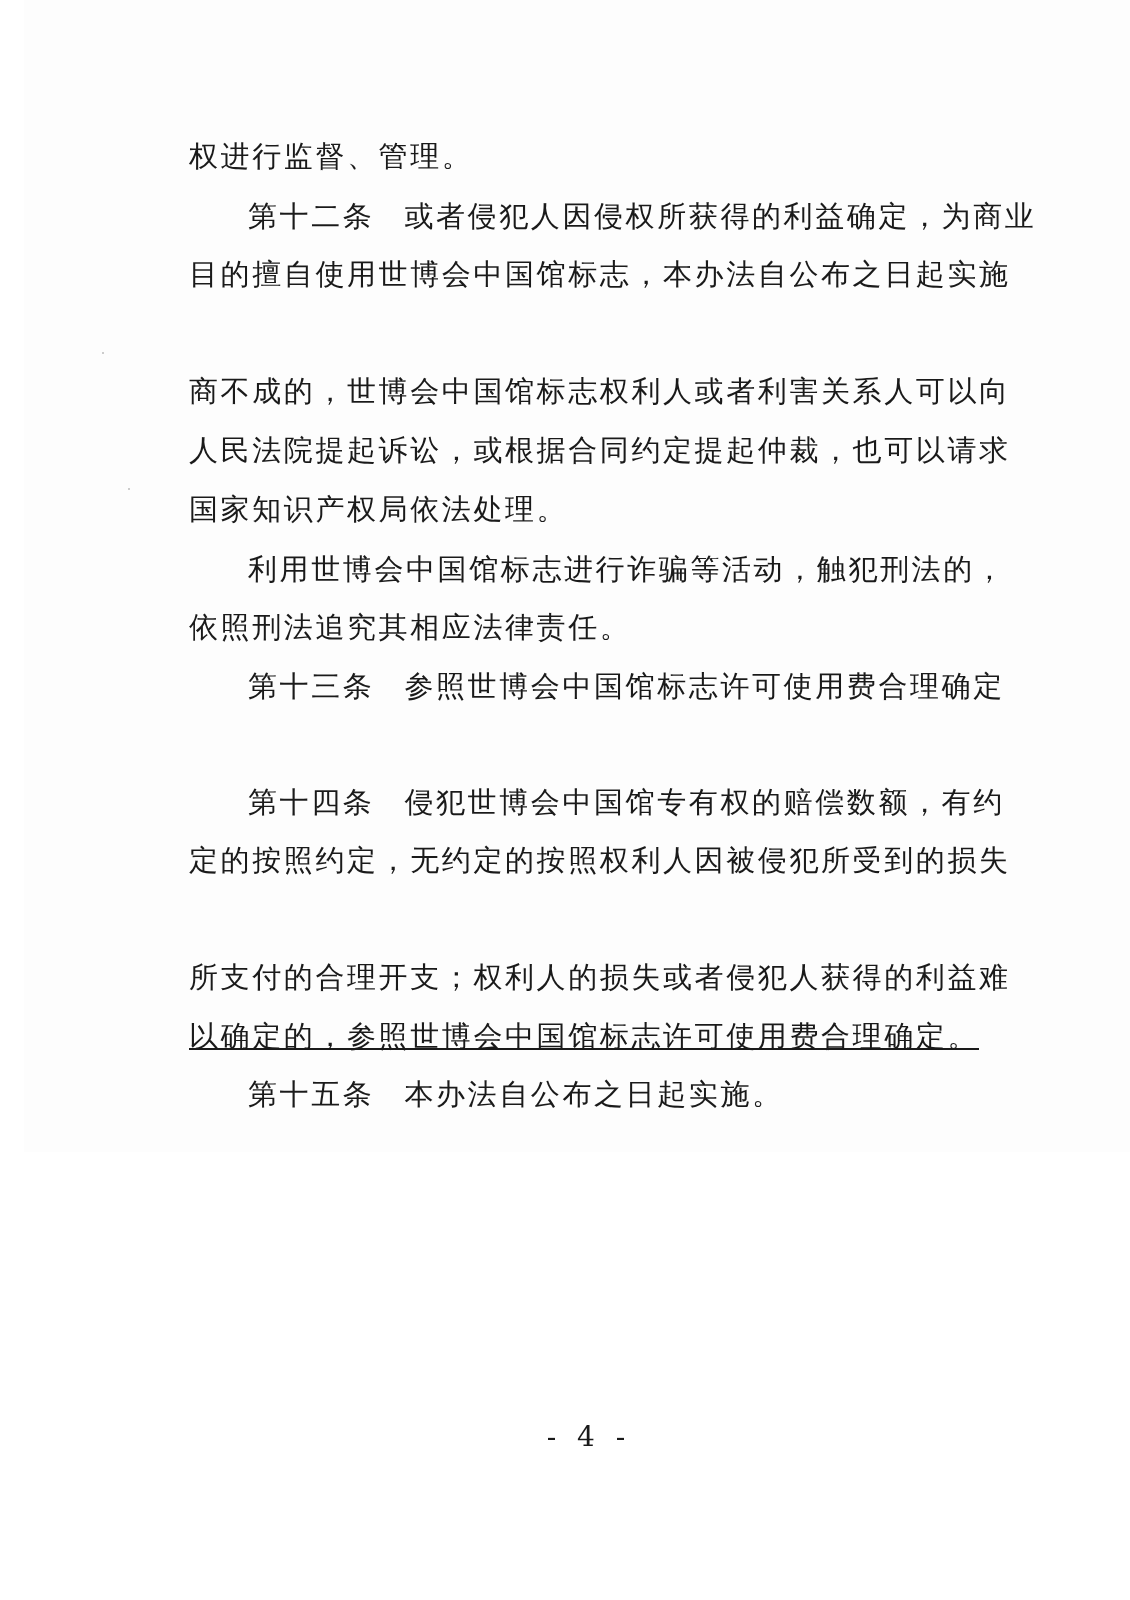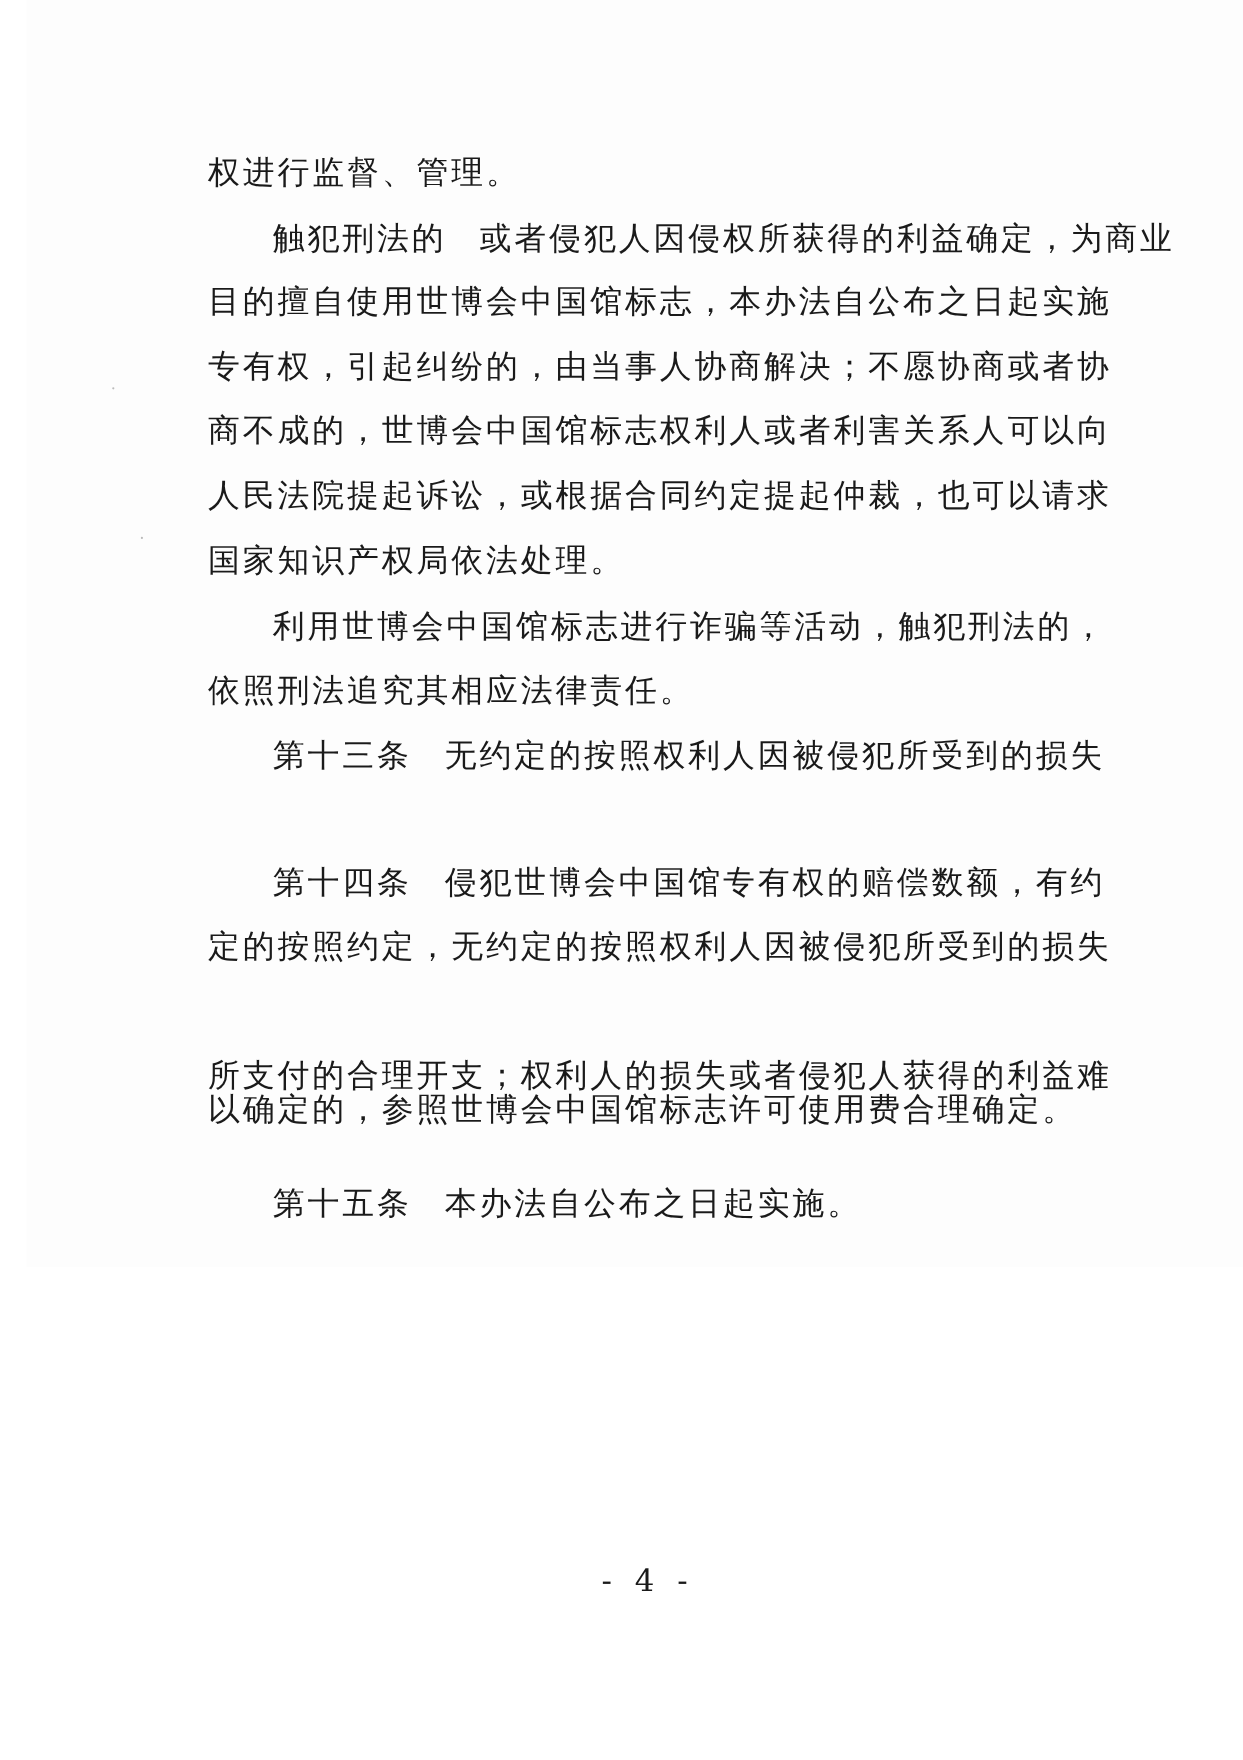--- a/index.html
+++ b/index.html
@@ -54,40 +54,39 @@
 <body>
 
 <div class="page">
 
   <div class="speck" style="left:78px;top:352px;"></div>
   <div class="speck" style="left:104px;top:488px;"></div>
 
   <div class="line" style="top:136px;">权进行监督、管理。</div>
 
   <div class="line indent" style="top:196px;">
-    <span>触犯刑法的</span><span class="gap"></span><span>或者侵犯人因侵权所获得的利益确定，为商业</span>
+    <span>第十二条</span><span class="gap"></span><span>或者侵犯人因侵权所获得的利益确定，为商业</span>
   </div>
   <div class="line" style="top:254px;">目的擅自使用世博会中国馆标志，本办法自公布之日起实施</div>
-  <div class="line" style="top:313px;">专有权，引起纠纷的，由当事人协商解决；不愿协商或者协</div>
   <div class="line" style="top:371px;">商不成的，世博会中国馆标志权利人或者利害关系人可以向</div>
   <div class="line" style="top:430px;text-align:center;">人民法院提起诉讼，或根据合同约定提起仲裁，也可以请求</div>
   <div class="line" style="top:489px;">国家知识产权局依法处理。</div>
 
   <div class="line indent" style="top:549px;">利用世博会中国馆标志进行诈骗等活动，触犯刑法的，</div>
   <div class="line" style="top:607px;">依照刑法追究其相应法律责任。</div>
 
   <div class="line indent" style="top:666px;">
-    <span>第十三条</span><span class="gap"></span><span>无约定的按照权利人因被侵犯所受到的损失</span>
+    <span>第十三条</span><span class="gap"></span><span>参照世博会中国馆标志许可使用费合理确定</span>
   </div>
 
   <div class="line indent" style="top:782px;">
     <span>第十四条</span><span class="gap"></span><span>侵犯世博会中国馆专有权的赔偿数额，有约</span>
   </div>
   <div class="line" style="top:840px;">定的按照约定，无约定的按照权利人因被侵犯所受到的损失</div>
   <div class="line" style="top:957px;">所支付的合理开支；权利人的损失或者侵犯人获得的利益难</div>
-  <div class="line" style="top:988px;">以确定的，参照世博会中国馆标志许可使用费合理确定。</div>
+  <div class="line" style="top:1016px;text-decoration:underline;">以确定的，参照世博会中国馆标志许可使用费合理确定。</div>
 
   <div class="line indent" style="top:1074px;">
     <span>第十五条</span><span class="gap"></span><span>本办法自公布之日起实施。</span>
   </div>
 
   <div class="page-number">- 4 -</div>
 </div>
 
 </body></html>

